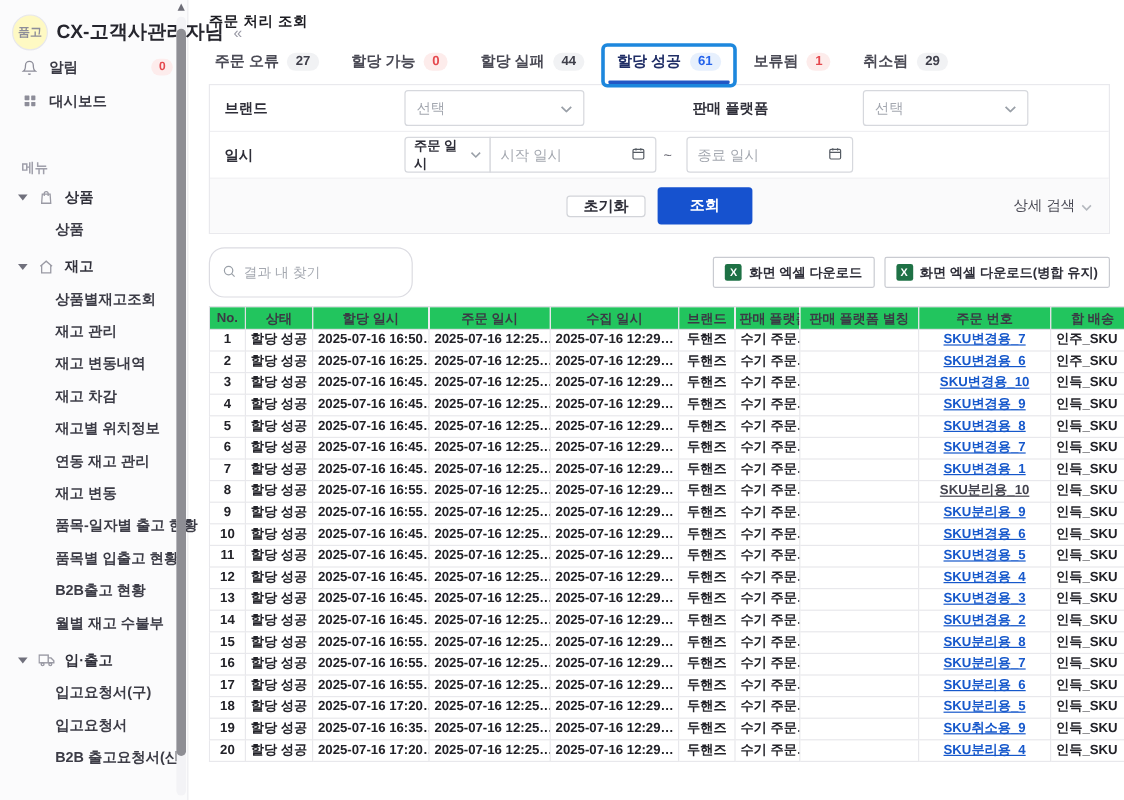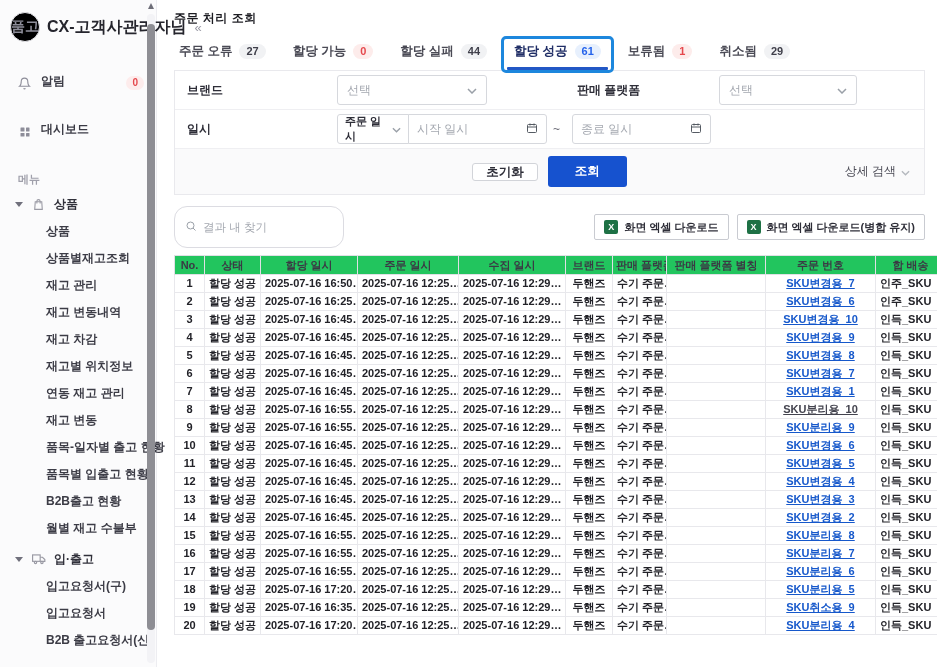--- a/index.html
+++ b/index.html
@@ -1,24 +1,24 @@
 <!DOCTYPE html>
 <html style="--primary-button: #1652cf; --link-blue: #1658cb; --visited-link: #44444f; --badge-red-text: #e5484d; --badge-red-bg: #fdecec; --active-tab-text: #202e66; --active-count-text: #2563eb; --active-count-bg: #e7f0fd; --tab-underline: #2257c5; --highlight-box: #1d87dd; --excel-icon-green: #1e7145;"><head>
 <meta charset="utf-8">
 <style>
   *{box-sizing:border-box;margin:0;padding:0}
   html,body{width:937px;height:667px}
   body{font-family:"Liberation Sans",sans-serif;background:#fff;position:relative;overflow:hidden;color:#26262c}
   
   .sidebar{position:absolute;left:0;top:0;width:157px;height:667px;background:#fbfbfc;border-right:1px solid #ededf1}
   .side-top{display:flex;align-items:center;padding:12px 6px 0 10px;gap:7px}
-  .avatar{width:30px;height:30px;border-radius:50%;background:#000000;border:1px solid #e7e7ec;color:#8d8d99;font-size:14px;font-weight:700;display:flex;align-items:center;justify-content:center;flex:none}
+  .avatar{width:30px;height:30px;border-radius:50%;background:#fef9c3;border:1px solid #e7e7ec;color:#8d8d99;font-size:10px;font-weight:700;display:flex;align-items:center;justify-content:center;flex:none}
   .user-name{font-size:16px;font-weight:700;color:#25252d;white-space:nowrap}
   .collapse{color:#9a9aa6;font-size:13px;margin-left:1px;cursor:pointer}
-  .side-item{display:flex;align-items:flex-end;gap:9px;padding:0 12px 0 17px;height:28px;font-size:12px;font-weight:700;color:#3a3a44;margin-top:20px;cursor:pointer}
+  .side-item{display:flex;align-items:center;gap:9px;padding:0 12px 0 17px;height:28px;font-size:12px;font-weight:700;color:#3a3a44;margin-top:0;cursor:pointer}
   .side-item:first-of-type{margin-top:12px}
   .badge{margin-left:auto;background:#fdecec;color:#e5484d;font-size:10px;font-weight:700;border-radius:9px;padding:1px 6px;line-height:12px}
   .menu-label{margin-top:34px;padding-left:18px;font-size:11px;font-weight:700;color:#a0a0ab}
   .side-section{display:flex;align-items:center;gap:8px;height:28px;padding-left:15px;font-size:12px;font-weight:700;color:#30303a;margin-top:3px;cursor:pointer}
   .side-child{height:27px;display:flex;align-items:center;padding-left:46px;font-size:12px;font-weight:700;color:#3c3c46;cursor:pointer;white-space:nowrap}
   .tri{width:0;height:0;border-left:4px solid transparent;border-right:4px solid transparent;border-top:5px solid #70707c;flex:none}
   .sicon{display:flex;align-items:center;justify-content:center;width:15px;flex:none}
   .sb-track{position:absolute;right:1px;top:14px;bottom:4px;width:8px;background:#f3f3f6;border-radius:4px}
   .sb-thumb{position:absolute;right:1px;top:24px;height:606px;width:8px;background:#8e8e94;border-radius:4px}
   .sb-arrow{position:absolute;right:2px;top:3px;width:0;height:0;border-left:3.5px solid transparent;border-right:3.5px solid transparent;border-bottom:6px solid #6e6e78}
@@ -100,20 +100,30 @@
         <span class="tri"></span>
         <span class="sicon">
           <svg width="13" height="13" viewBox="0 0 24 24" fill="none" stroke="#9a9aa4" stroke-width="2">
             <path d="M6 7h12l1 14H5L6 7z"></path>
             <path d="M9 10V6a3 3 0 016 0v4"></path>
           </svg>
         </span>
         <span class="slabel">상품</span>
       </div>
       <div class="side-child">상품</div>
+      <div class="side-section">
+        <span class="tri"></span>
+        <span class="sicon">
+          <svg width="13" height="13" viewBox="0 0 24 24" fill="none" stroke="#9a9aa4" stroke-width="2">
+            <path d="M3 11l9-8 9 8"></path>
+            <path d="M5 9v12h14V9"></path>
+          </svg>
+        </span>
+        <span class="slabel">재고</span>
+      </div>
       <div class="side-child">상품별재고조회</div>
       <div class="side-child">재고 관리</div>
       <div class="side-child">재고 변동내역</div>
       <div class="side-child">재고 차감</div>
       <div class="side-child">재고별 위치정보</div>
       <div class="side-child">연동 재고 관리</div>
       <div class="side-child">재고 변동</div>
       <div class="side-child">품목-일자별 출고 현황</div>
       <div class="side-child">품목별 입출고 현황</div>
       <div class="side-child">B2B출고 현황</div>

